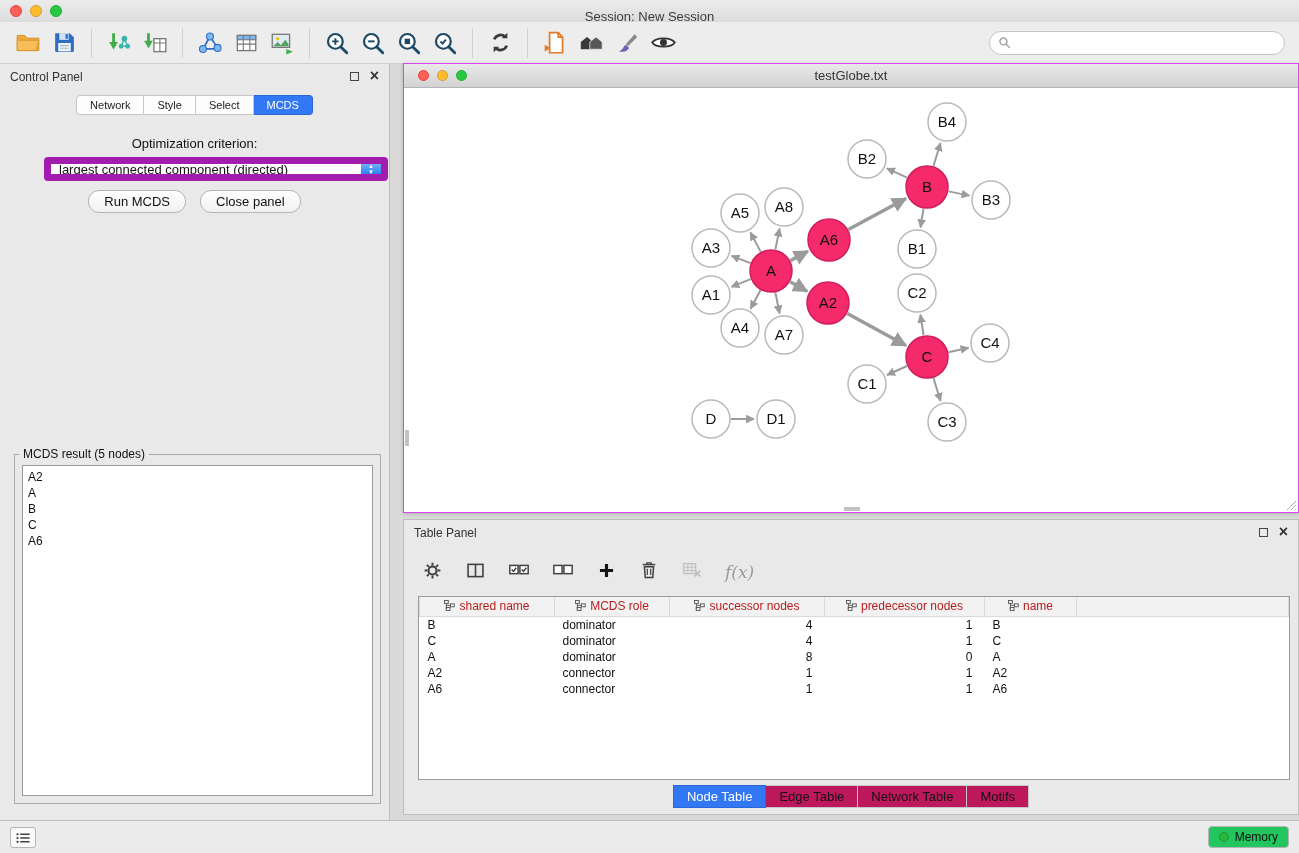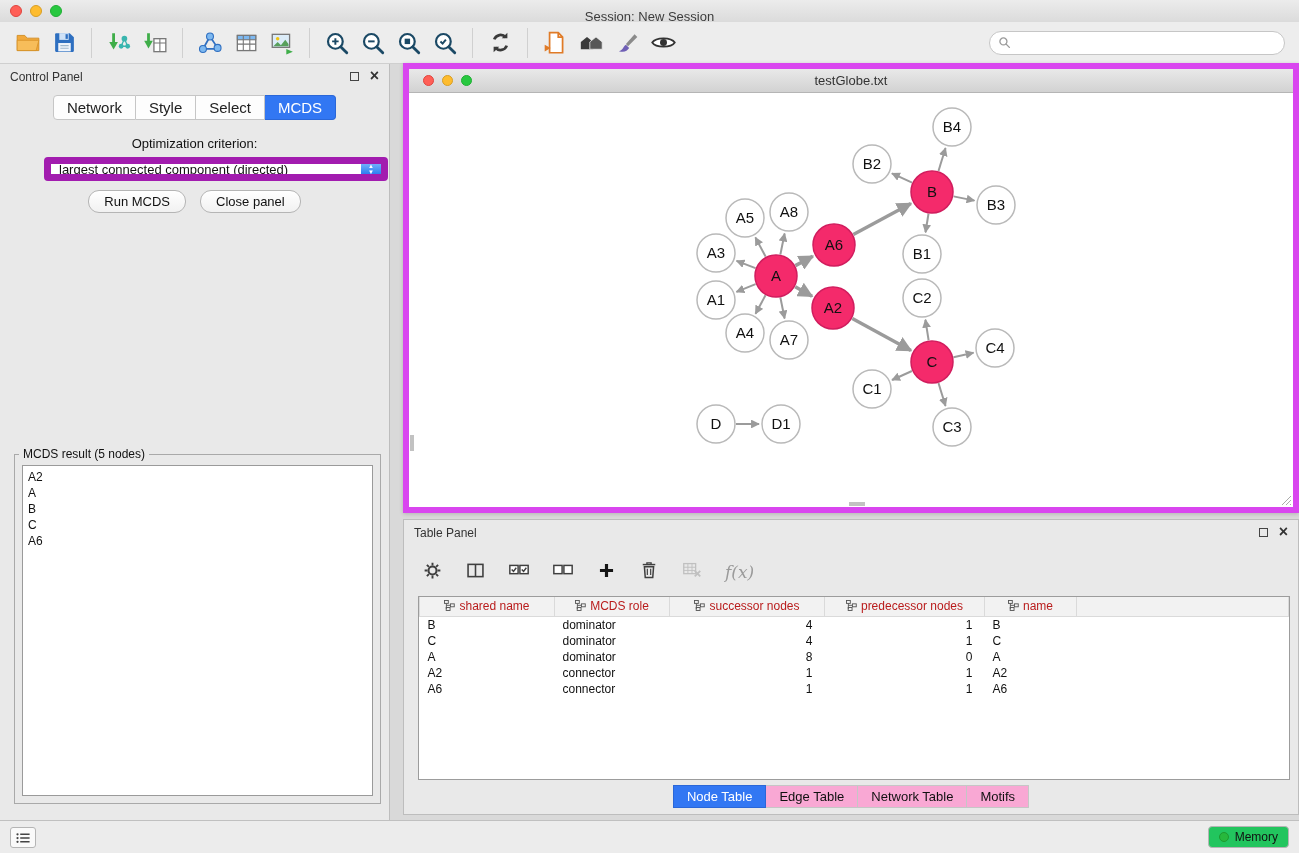--- a/index.html
+++ b/index.html
@@ -33,21 +33,21 @@
     font-family:"Liberation Sans", sans-serif; margin-left:5px; }
 
   
   .control-panel { position:absolute; top:64px; left:0; width:390px; bottom:33px;
     background:#e9e9e9; border-right:1px solid #bdbdbd; }
   .panel-header { position:absolute; top:0; left:0; right:0; height:26px; }
   .panel-header .ph-title { position:absolute; left:10px; top:6px; font-size:12px; color:#333; }
   .dock-box { position:absolute; right:30px; top:8px; width:9px; height:9px; border:1.5px solid #444; }
   .close-x { position:absolute; right:10px; top:3px; font-size:16px; font-weight:700; color:#333; line-height:18px; }
   .ctabs { position:absolute; top:31px; left:0; right:0; display:flex; justify-content:center; }
-  .ctab { font-size:15px; padding:3px 13px; background:#fdfdfd; border:1px solid #c6c6c6;
+  .ctab { font-size:11px; padding:3px 13px; background:#fdfdfd; border:1px solid #c6c6c6;
     border-left:none; color:#222; cursor:default; }
   .ctab:first-child { border-left:1px solid #c6c6c6; border-radius:4px 0 0 4px; }
   .ctab:last-child { border-radius:0 4px 4px 0; }
   .ctab.active { background:#3277f3; border-color:#2a67d8; color:#fff; }
   .opt-label { position:absolute; top:72px; left:0; right:0; text-align:center; font-size:13px; color:#111; }
   .dropdown { position:absolute; top:93px; left:44px; width:344px; height:24px; background:#fff;
     border:7px solid #a21caf; border-radius:4px; display:flex; align-items:center; overflow:hidden; }
   .dropdown .val { flex:1; padding:0 8px; font-size:13px; color:#111; white-space:nowrap; }
   .dropdown .stepper { width:20px; height:100%; background:linear-gradient(#6fb0fb,#2e7ef0);
     color:#fff; display:flex; flex-direction:column; align-items:center; justify-content:center;
@@ -56,21 +56,21 @@
   .btn { background:linear-gradient(#ffffff,#f1f1f1); border:1px solid #b5b5b5; border-radius:11px;
     padding:3px 15px; font-size:13px; color:#111; font-family:"Liberation Sans",sans-serif; cursor:default; }
   .groupbox { position:absolute; top:390px; left:14px; right:8px; bottom:16px; border:1px solid #a9a9a9; }
   .groupbox .legend { position:absolute; top:-8px; left:4px; background:#e9e9e9; padding:0 4px;
     font-size:12px; color:#111; }
   .result-list { position:absolute; top:10px; left:7px; right:7px; bottom:7px; background:#fff;
     border:1px solid #9a9a9a; padding:3px 5px; font-size:12px; line-height:16px; color:#111; overflow:hidden; }
 
   
   .network-window { position:absolute; left:403px; top:63px; width:896px; height:450px;
-    border:6px solid #d946ef; background:#fff; box-shadow:0 1px 4px rgba(0,0,0,0.18); }
+    border:1px solid #d946ef; background:#fff; box-shadow:0 1px 4px rgba(0,0,0,0.18); }
   .nw-titlebar { position:absolute; top:0; left:0; right:0; height:24px;
     background:linear-gradient(#e9e9e9,#d2d2d2); border-bottom:1px solid #b5b5b5; }
   .nw-titlebar .traffic { top:6px; left:14px; }
   .nw-titlebar .title { position:absolute; left:0; right:0; top:4px; text-align:center; font-size:13px; color:#333; }
   .nw-canvas { position:absolute; top:24px; left:0; right:0; bottom:0; background:#fff; overflow:hidden; }
   .vthumb { position:absolute; left:1px; top:342px; width:4px; height:16px; background:#c2c2c2; }
   .hthumb { position:absolute; left:440px; bottom:1px; width:16px; height:4px; background:#c2c2c2; }
   .resize-grip { position:absolute; right:1px; bottom:1px; }
   .graph text { font:15px "Liberation Sans", sans-serif; fill:#111; }
 
@@ -82,21 +82,21 @@
   .fx { font-family:"DejaVu Serif", serif; font-style:italic; font-size:17px; color:#9a9a9a; }
   .table-wrap { position:absolute; top:76px; left:14px; right:8px; bottom:34px; background:#fff;
     border:1px solid #9c9c9c; overflow:hidden; }
   table.node-table { border-collapse:collapse; table-layout:fixed; width:100%; font-size:12px; }
   .node-table th { background:#f2f2f2; border:1px solid #dadada; border-top:none; font-weight:normal;
     font-size:12px; color:#b91c1c; padding:2px 4px; height:19px; text-align:center; white-space:nowrap; overflow:hidden; }
   .node-table th .sort-ic { margin-right:4px; vertical-align:-1px; }
   .node-table td { padding:1px 8px; height:16px; color:#111; white-space:nowrap; overflow:hidden; }
   .node-table td.num { text-align:right; padding-right:12px; }
   .btabs { position:absolute; bottom:6px; left:0; right:0; display:flex; justify-content:center; }
-  .btab { font-size:13px; padding:3px 13px; background:#f9a8d4; border:1px solid #c6c6c6; border-left:none;
+  .btab { font-size:13px; padding:3px 13px; background:#be185d; border:1px solid #c6c6c6; border-left:none;
     color:#111; cursor:default; }
   .btab:first-child { border-left:1px solid #c6c6c6; }
   .btab.active { background:#3277f3; border-color:#2a67d8; color:#fff; }
 
   
   .statusbar { position:absolute; bottom:0; left:0; right:0; height:33px; background:#ececec;
     border-top:1px solid #c0c0c0; }
   .sb-left-btn { position:absolute; left:10px; top:6px; width:26px; height:21px; background:#fafafa;
     border:1px solid #b5b5b5; border-radius:3px; display:flex; align-items:center; justify-content:center; }
   .memory-btn { position:absolute; right:10px; top:5px; height:22px; background:#22c55e;

